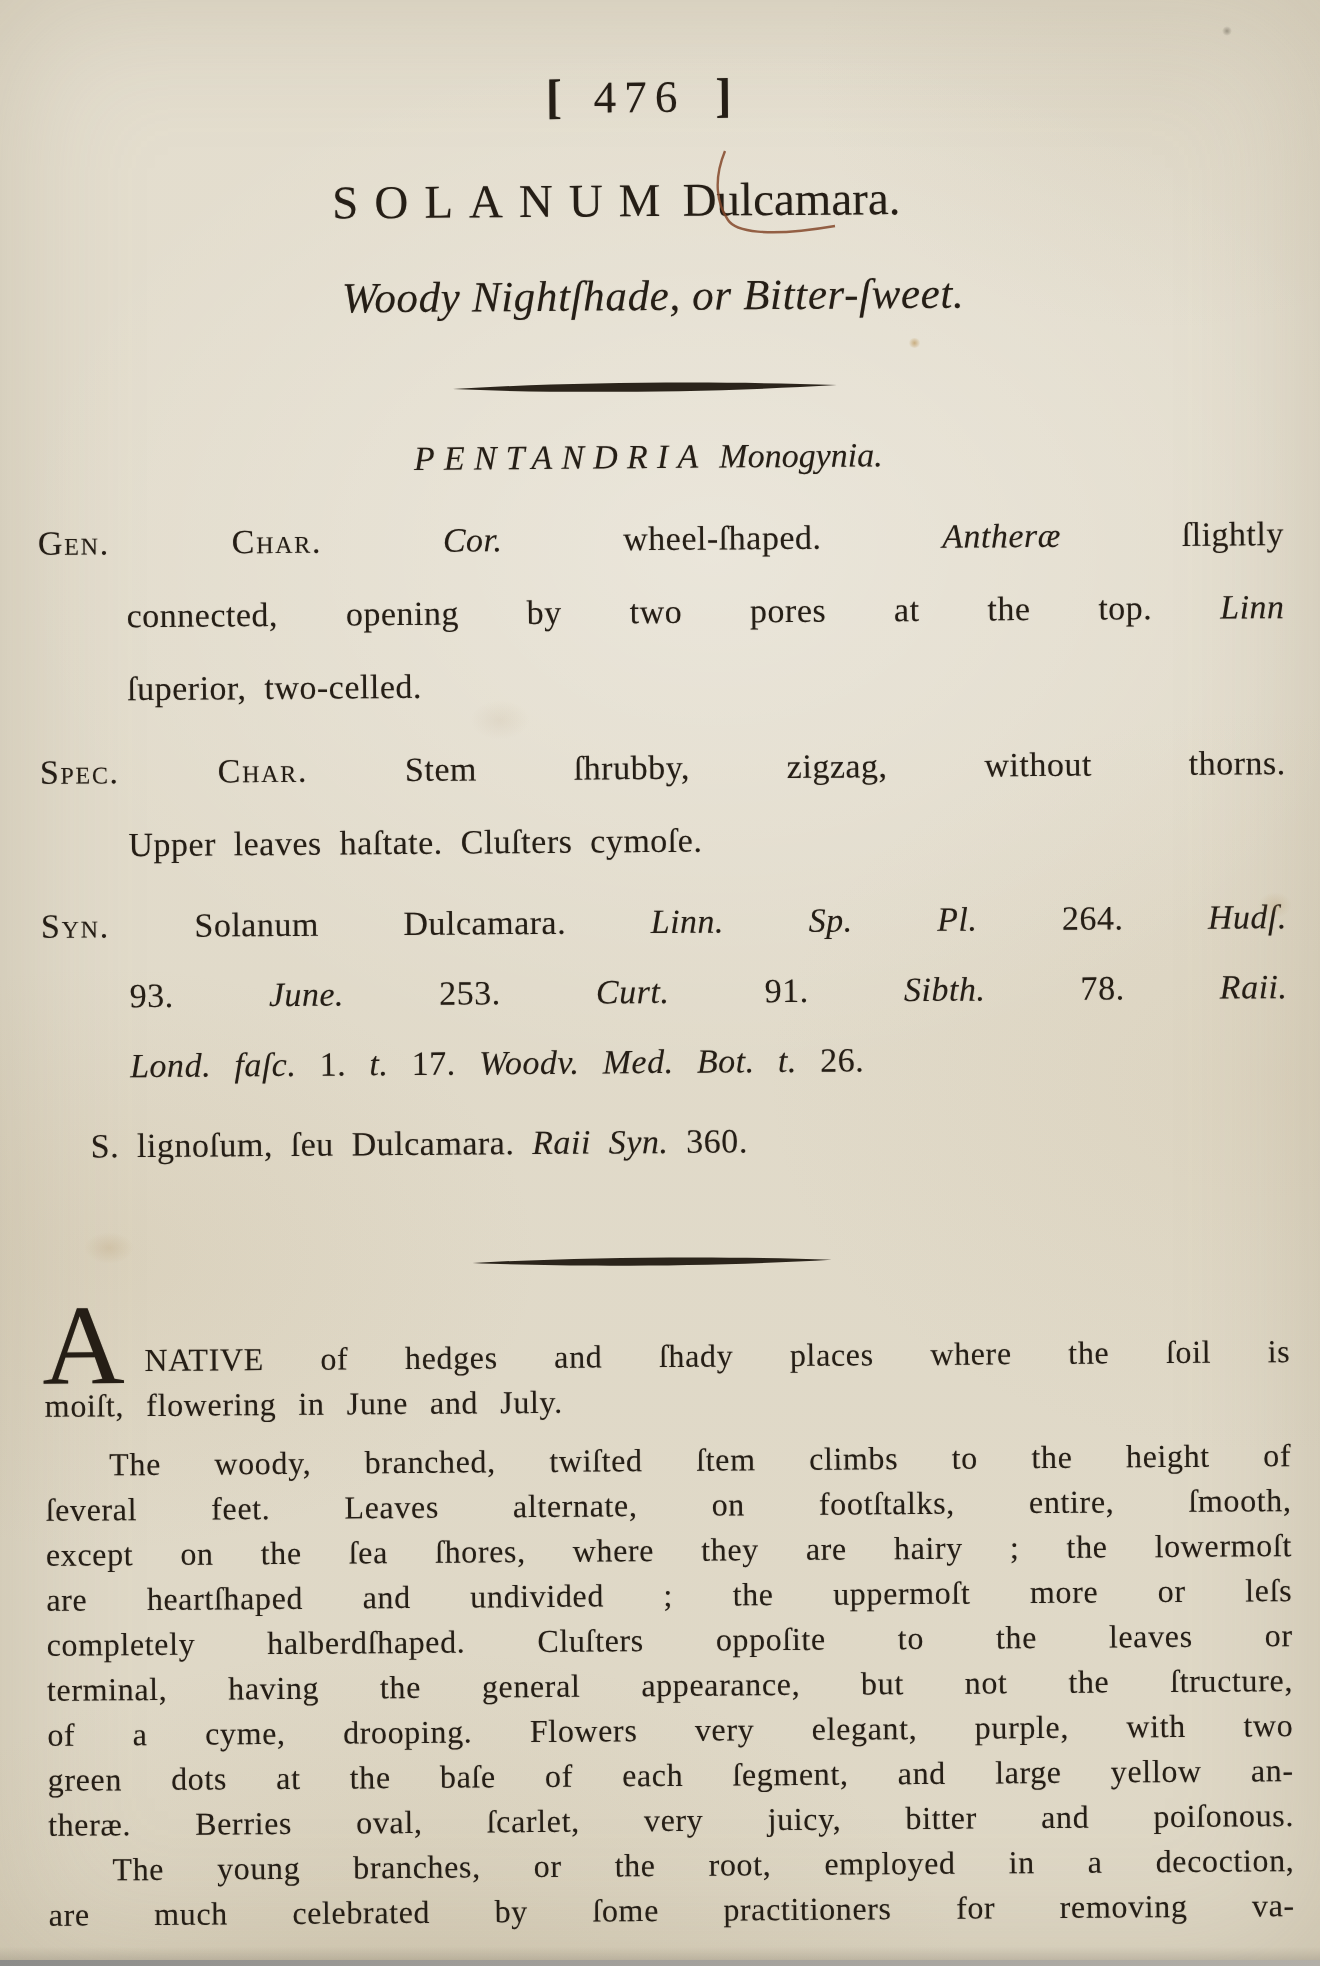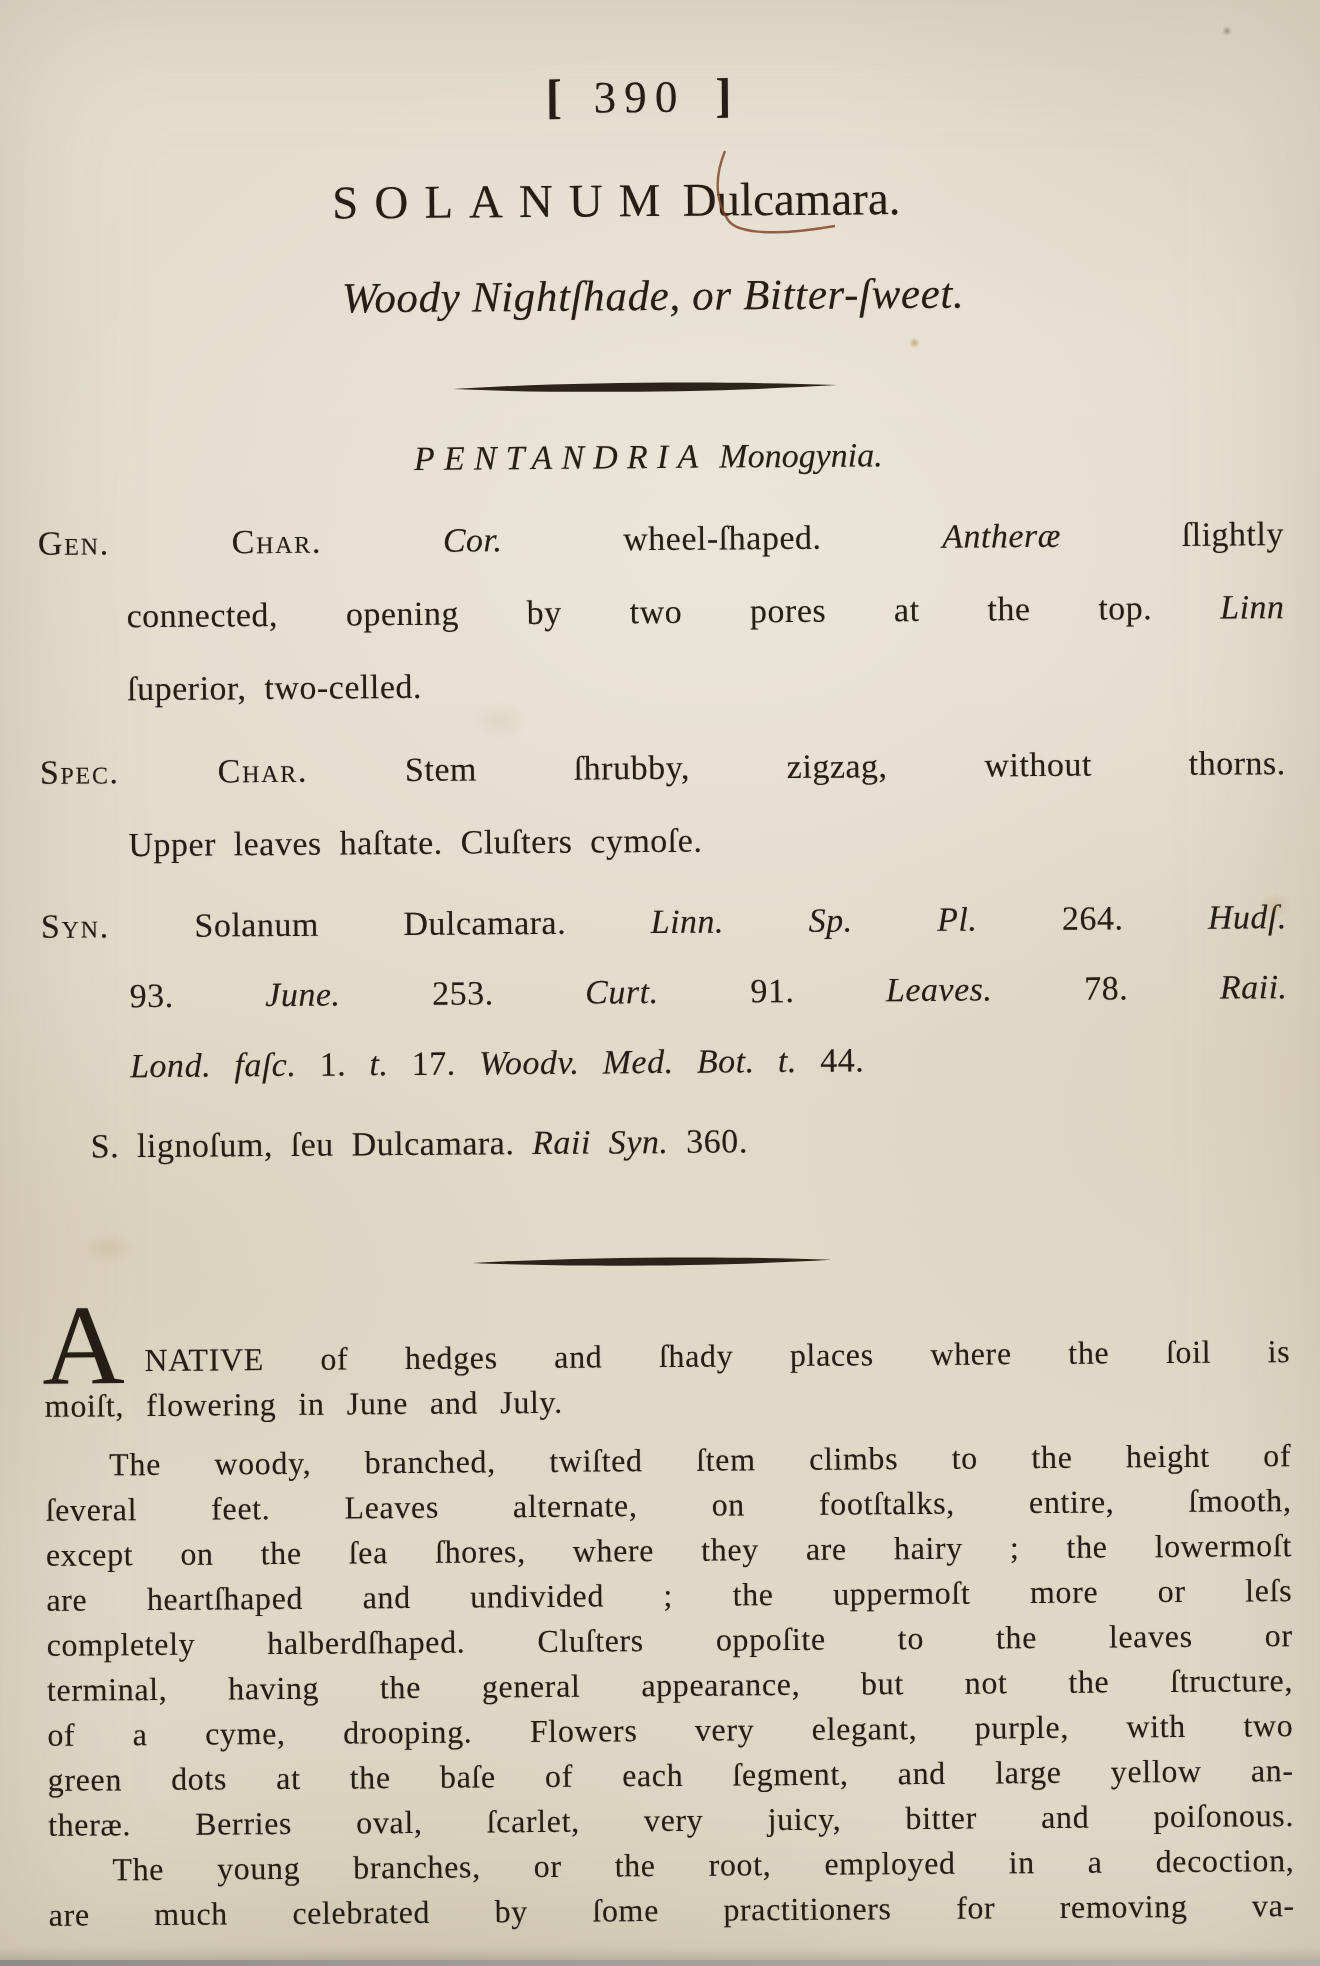--- a/index.html
+++ b/index.html
@@ -75,21 +75,21 @@
   .photo-edge{left:0;right:0;bottom:0;height:6px;
     background:linear-gradient(90deg,#8c8c8a 0%,#9e9c98 35%,#b2afa8 100%);}
 </style>
 </head>
 <body>
 
 <div class="page">
   <div class="content">
 
     <div class="pageno">
-      <span class="brk">[</span><span class="num">390</span><span class="brk">]</span>
+      <span class="brk">[</span><span class="num">476</span><span class="brk">]</span>
     </div>
 
     <h1 class="title">
       <span class="genus">SOLANUM</span><span class="species">Dulcamara.</span>
     </h1>
 
     <div class="subtitle">Woody Nightſhade, or Bitter-ſweet.</div>
 
     <svg class="rule rule1" width="390" height="14" viewBox="0 0 390 14">
       <path d="M3 7.5 C 110 1.5, 265 1.0, 387 6.5 C 268 12.8, 112 13.2, 3 7.5 Z" fill="#2b241b"></path>
@@ -105,22 +105,22 @@
       <div class="secline ind2 wide-sm"><span class="s-r">ſuperior,  two-celled.</span></div>
     </section>
 
     <section class="front mt-sm">
       <div class="secline jl"><span class="s-sc">Spec. Char.</span><span class="s-r">  Stem ſhrubby, zigzag, without thorns.</span></div>
       <div class="secline ind2 wide-sm"><span class="s-r">Upper leaves haſtate.  Cluſters cymoſe.</span></div>
     </section>
 
     <section class="front syn mt-sm">
       <div class="secline jl"><span class="s-sc">Syn.</span><span class="s-r">  Solanum Dulcamara.  </span><span class="s-i">Linn. Sp. Pl.</span><span class="s-r"> 264.  </span><span class="s-i">Hudſ.</span></div>
-      <div class="secline jl ind2"><span class="s-r">93.  </span><span class="s-i">June.</span><span class="s-r"> 253.  </span><span class="s-i">Curt.</span><span class="s-r"> 91.  </span><span class="s-i">Leaves.</span><span class="s-r"> 78.  </span><span class="s-i">Raii.</span></div>
-      <div class="secline ind2 wide"><span class="s-i">Lond. faſc.</span><span class="s-r"> 1. </span><span class="s-i">t.</span><span class="s-r"> 17.  </span><span class="s-i">Woodv. Med. Bot. t.</span><span class="s-r"> 44.</span></div>
+      <div class="secline jl ind2"><span class="s-r">93.  </span><span class="s-i">June.</span><span class="s-r"> 253.  </span><span class="s-i">Curt.</span><span class="s-r"> 91.  </span><span class="s-i">Sibth.</span><span class="s-r"> 78.  </span><span class="s-i">Raii.</span></div>
+      <div class="secline ind2 wide"><span class="s-i">Lond. faſc.</span><span class="s-r"> 1. </span><span class="s-i">t.</span><span class="s-r"> 17.  </span><span class="s-i">Woodv. Med. Bot. t.</span><span class="s-r"> 26.</span></div>
       <div class="secline ind3 wide-sm mt-sm"><span class="s-r">S. lignoſum, ſeu Dulcamara.  </span><span class="s-i">Raii Syn.</span><span class="s-r"> 360.</span></div>
     </section>
 
     <svg class="rule rule2" width="365" height="13" viewBox="0 0 365 13">
       <path d="M3 6.5 C 100 1.5, 250 1.0, 362 6.0 C 252 11.8, 102 11.8, 3 6.5 Z" fill="#2b241b"></path>
     </svg>
 
     <section class="bodysec">
       <div class="para">
         <span class="dropcap">A</span>

